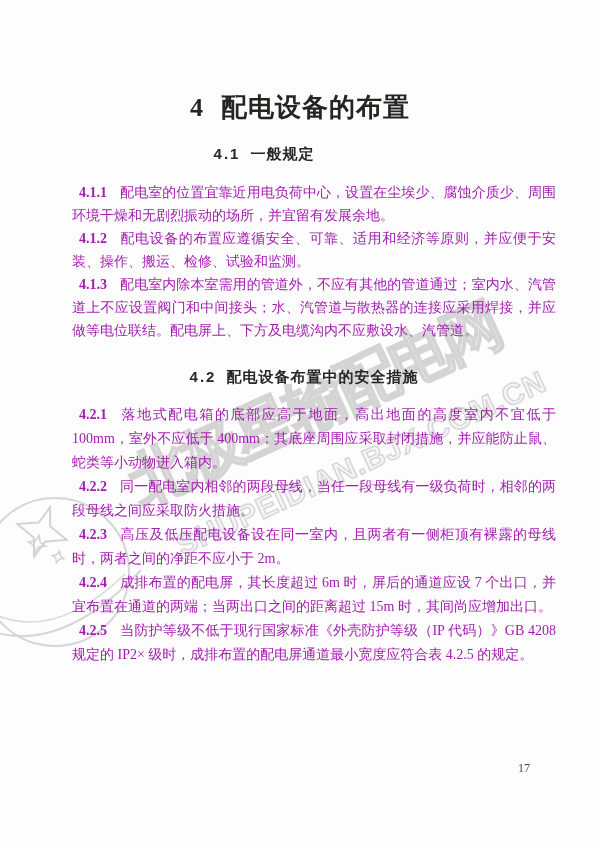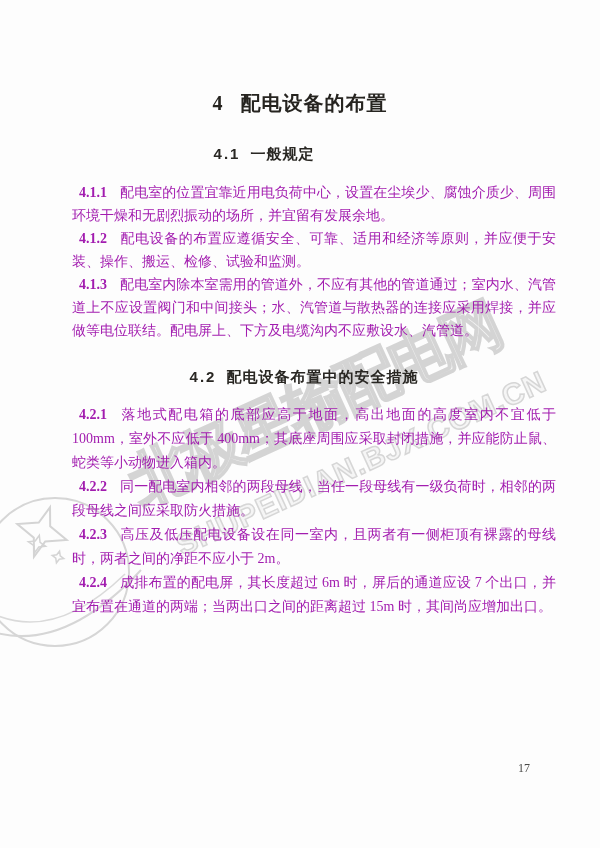--- a/index.html
+++ b/index.html
@@ -26,21 +26,21 @@
   .wm-cn{font-size:60px;line-height:64px;letter-spacing:-3px;}
   .wm-en{
     font-size:30px;line-height:34px;margin-top:24px;padding-left:16px;
     letter-spacing:1px;-webkit-text-stroke:1.5px #d6d6d6;
   }
   .wm-logo{position:absolute;left:-25px;top:490px;}
   
   .content{position:absolute;inset:0;z-index:1;}
   .doc-title{
     position:absolute;left:0;top:90px;width:600px;
-    text-align:center;font-size:20px;font-weight:700;
+    text-align:center;font-size:26px;font-weight:700;
     letter-spacing:1px;color:#262420;
   }
   .doc-title .num{margin-right:18px;letter-spacing:0;}
   .sec-heading{
     position:absolute;left:0;width:528px;text-align:center;
     font-family:"Liberation Sans","DejaVu Sans",sans-serif;
     font-size:15px;font-weight:700;color:#292723;letter-spacing:1px;
   }
   .sec-heading .num{margin-right:10px;letter-spacing:2px;}
   .h41{top:145px;}
@@ -101,18 +101,19 @@
 
     <div class="sec-heading h42">
       <span class="num">4.2</span><span>配电设备布置中的安全措施</span>
     </div>
 
     <div class="paras p42">
       <p><b class="cnum">4.2.1</b><span>落地式配电箱的底部应高于地面，高出地面的高度室内不宜低于 100mm，室外不应低于 400mm；其底座周围应采取封闭措施，并应能防止鼠、蛇类等小动物进入箱内。</span></p>
       <p><b class="cnum">4.2.2</b><span>同一配电室内相邻的两段母线，当任一段母线有一级负荷时，相邻的两段母线之间应采取防火措施。</span></p>
       <p><b class="cnum">4.2.3</b><span>高压及低压配电设备设在同一室内，且两者有一侧柜顶有裸露的母线时，两者之间的净距不应小于 2m。</span></p>
       <p><b class="cnum">4.2.4</b><span>成排布置的配电屏，其长度超过 6m 时，屏后的通道应设 7 个出口，并宜布置在通道的两端；当两出口之间的距离超过 15m 时，其间尚应增加出口。</span></p>
+      <p><b class="cnum">4.2.5</b><span>当防护等级不低于现行国家标准《外壳防护等级（IP 代码）》GB 4208 规定的 IP2× 级时，成排布置的配电屏通道最小宽度应符合表 4.2.5 的规定。</span></p>
     </div>
 
     <div class="page-number">17</div>
 
   </div>
 </div>
 
 </body></html>

